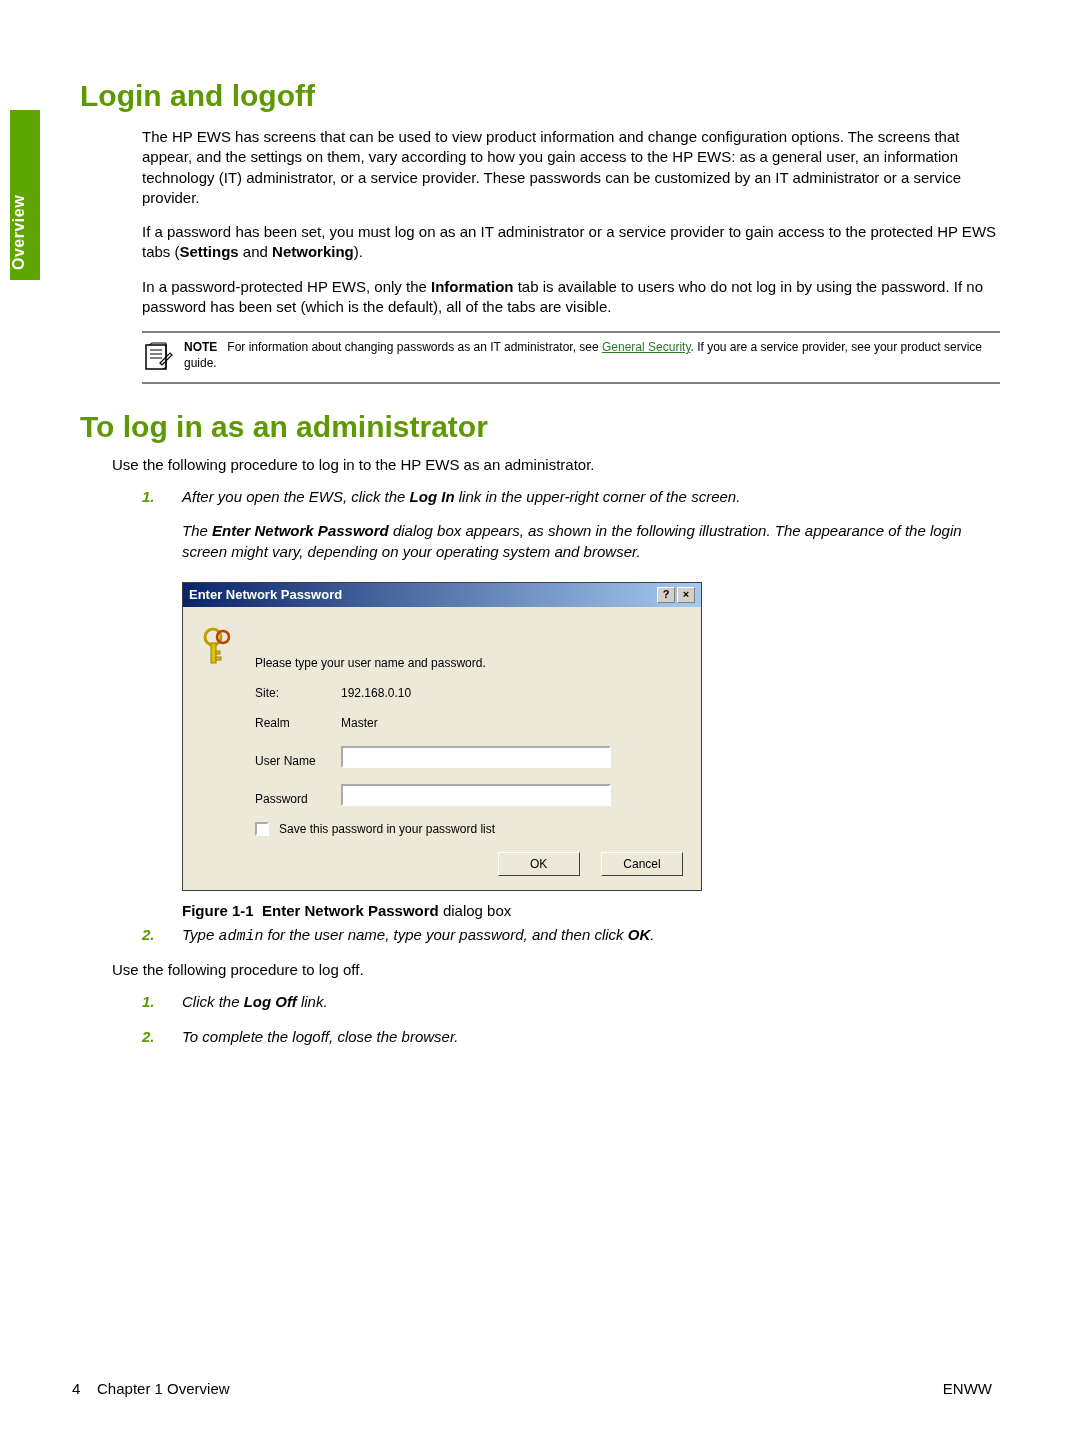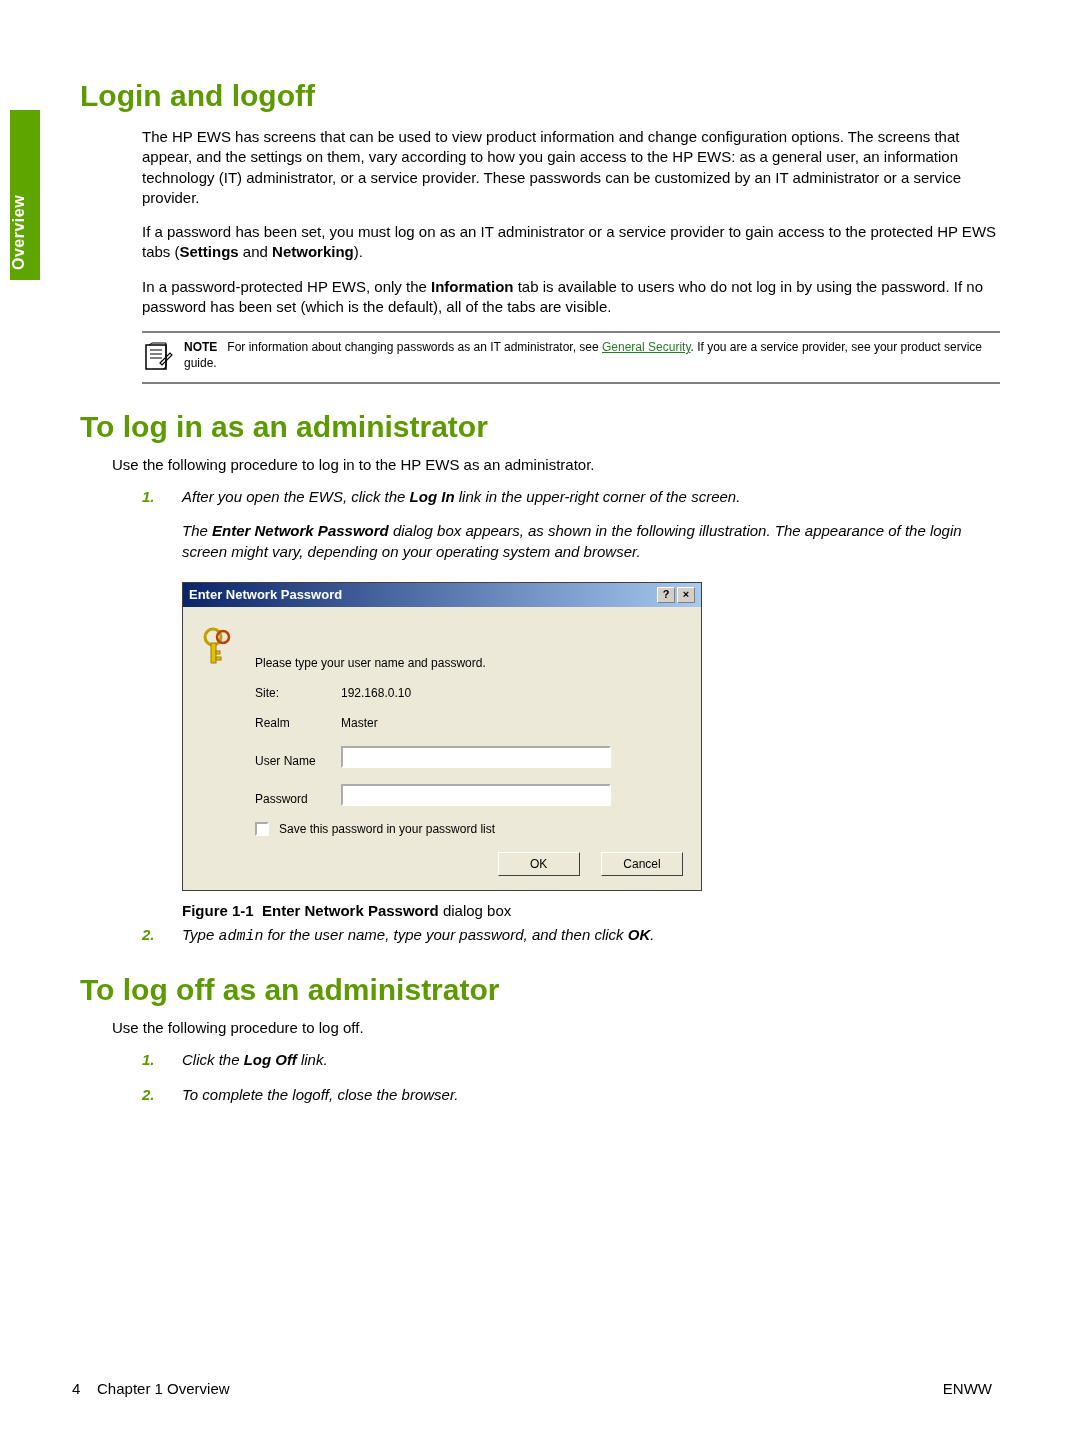--- a/index.html
+++ b/index.html
@@ -262,21 +262,20 @@
   <p class="caption">
     <span class="bold">Figure 1-1</span>&nbsp;&nbsp;<span class="bold">Enter Network Password</span><span> dialog box</span>
   </p>
 
   <ol class="steps" start="2" style="counter-reset: step 1;">
     <li>
       <span>Type </span><span class="mono">admin</span><span> for the user name, type your password, and then click </span><span class="bold">OK</span><span>.</span>
     </li>
   </ol>
 
-  <h2 class="sub-title">To log off as an administrator</h2>
   <p class="sub-body">Use the following procedure to log off.</p>
 
   <ol class="steps">
     <li>
       <span>Click the </span><span class="bold">Log Off</span><span> link.</span>
     </li>
     <li>To complete the logoff, close the browser.</li>
   </ol>
 </div>
 

